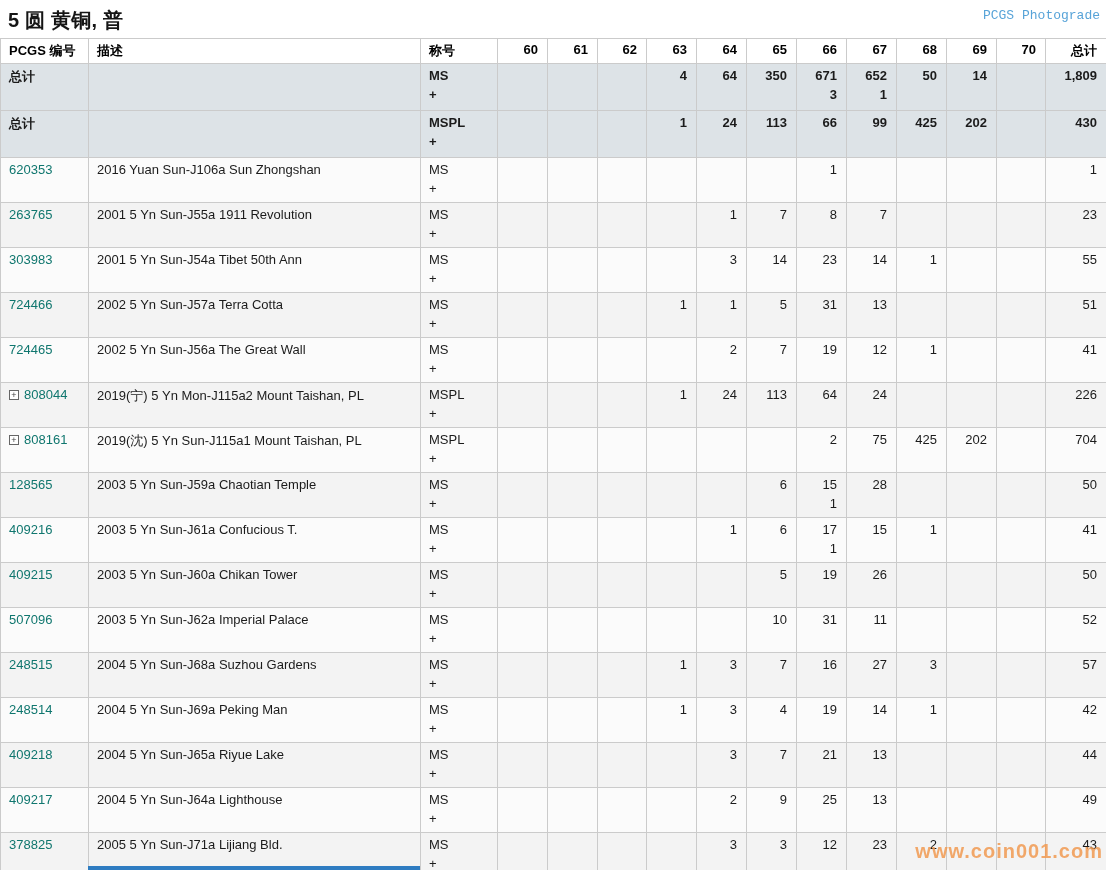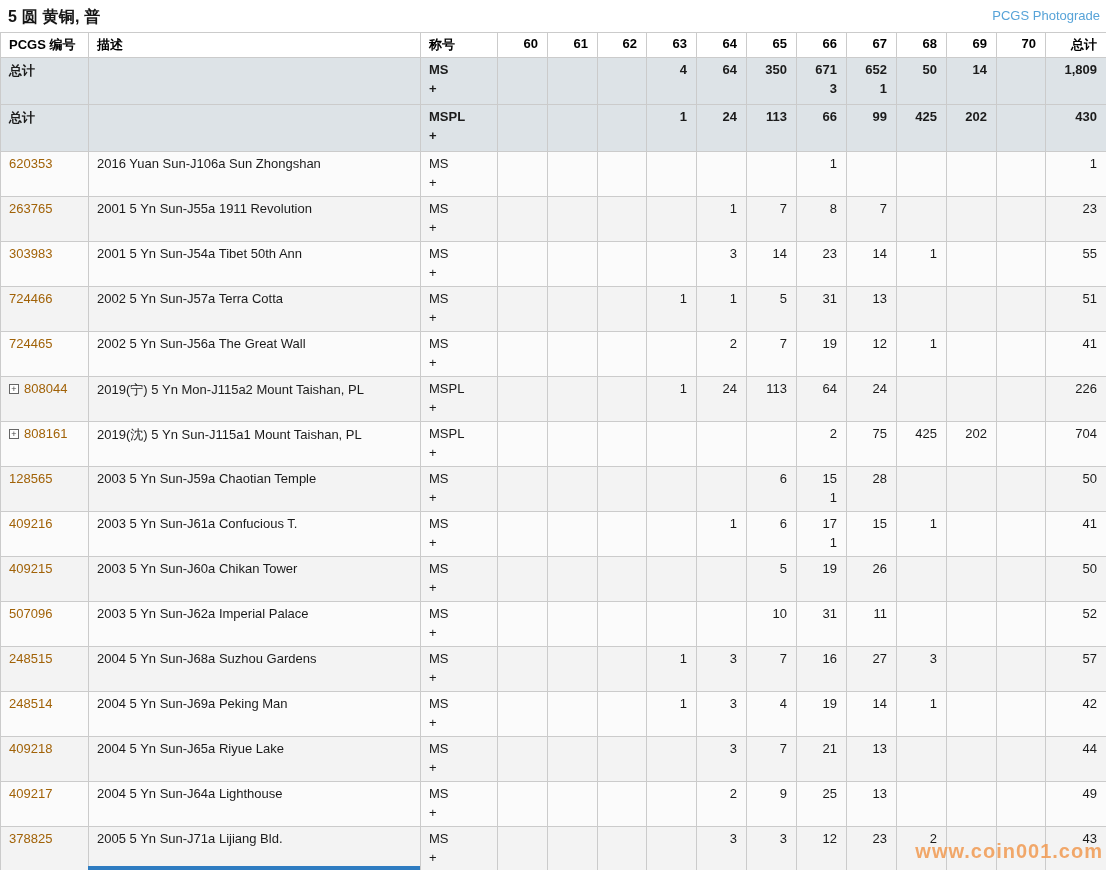--- a/index.html
+++ b/index.html
@@ -2,33 +2,33 @@
 <html><head>
 <meta charset="utf-8">
 <style>
   * { box-sizing: border-box; }
   html,body { margin:0; padding:0; background:#fff; }
   .page {
     position:relative; width:1106px; height:870px; overflow:hidden;
     font-family:"Liberation Sans", sans-serif; color:#1b1b1b; background:#fff;
   }
   .topbar { display:flex; justify-content:space-between; align-items:flex-start; padding:7px 6px 4px 8px; }
-  .title { font-size:16px; font-weight:bold; margin:0; color:#151515; letter-spacing:.2px; }
-  .photograde { font-size:13px; color:#57a3d8; text-decoration:none; cursor:pointer; margin-top:1px; }
+  .title { font-size:20px; font-weight:bold; margin:0; color:#151515; letter-spacing:.2px; }
+  .photograde { font-size:13px; color:#57a3d8; text-decoration:none; cursor:pointer; margin-top:1px;font-family:Liberation Mono, monospace; }
   table { border-collapse:collapse; table-layout:fixed; width:1106px; }
   th, td { border:1px solid #cbcbcb; vertical-align:top; font-size:13px; padding:4px 9px 3px 8px; overflow:hidden; white-space:nowrap; }
   thead tr { height:24px; }
   th { font-weight:bold; padding-top:3px; padding-bottom:3px; color:#000000; background:#fff; }
   .al { text-align:left; }
   .ar { text-align:right; }
   tbody tr { height:45px; background:#fbfbfb; }
   tbody tr.alt { background:#f3f3f3; }
   tbody tr.summary { background:#dde3e7; font-weight:bold; height:47px; }
   td .l2 { margin-top:4px; min-height:14px; }
-  .lnk { color:#a16207; text-decoration:none; cursor:pointer; }
+  .lnk { color:#0f766e; text-decoration:none; cursor:pointer; }
   .expand-icon {
     display:inline-block; width:10px; height:10px; border:1px solid #666; background:#fff;
     color:#444; font-size:9px; line-height:8px; text-align:center; margin-right:5px;
     cursor:pointer; vertical-align:1px; font-weight:normal;
   }
   .watermark {
     position:absolute; right:3px; bottom:7px; font-size:20px; font-weight:bold;
     color:#f19a52; opacity:.85; letter-spacing:1px; pointer-events:none;
   }
   .bottom-bar { position:absolute; left:88px; bottom:0; width:332px; height:4px; background:#2e7cc1; }

